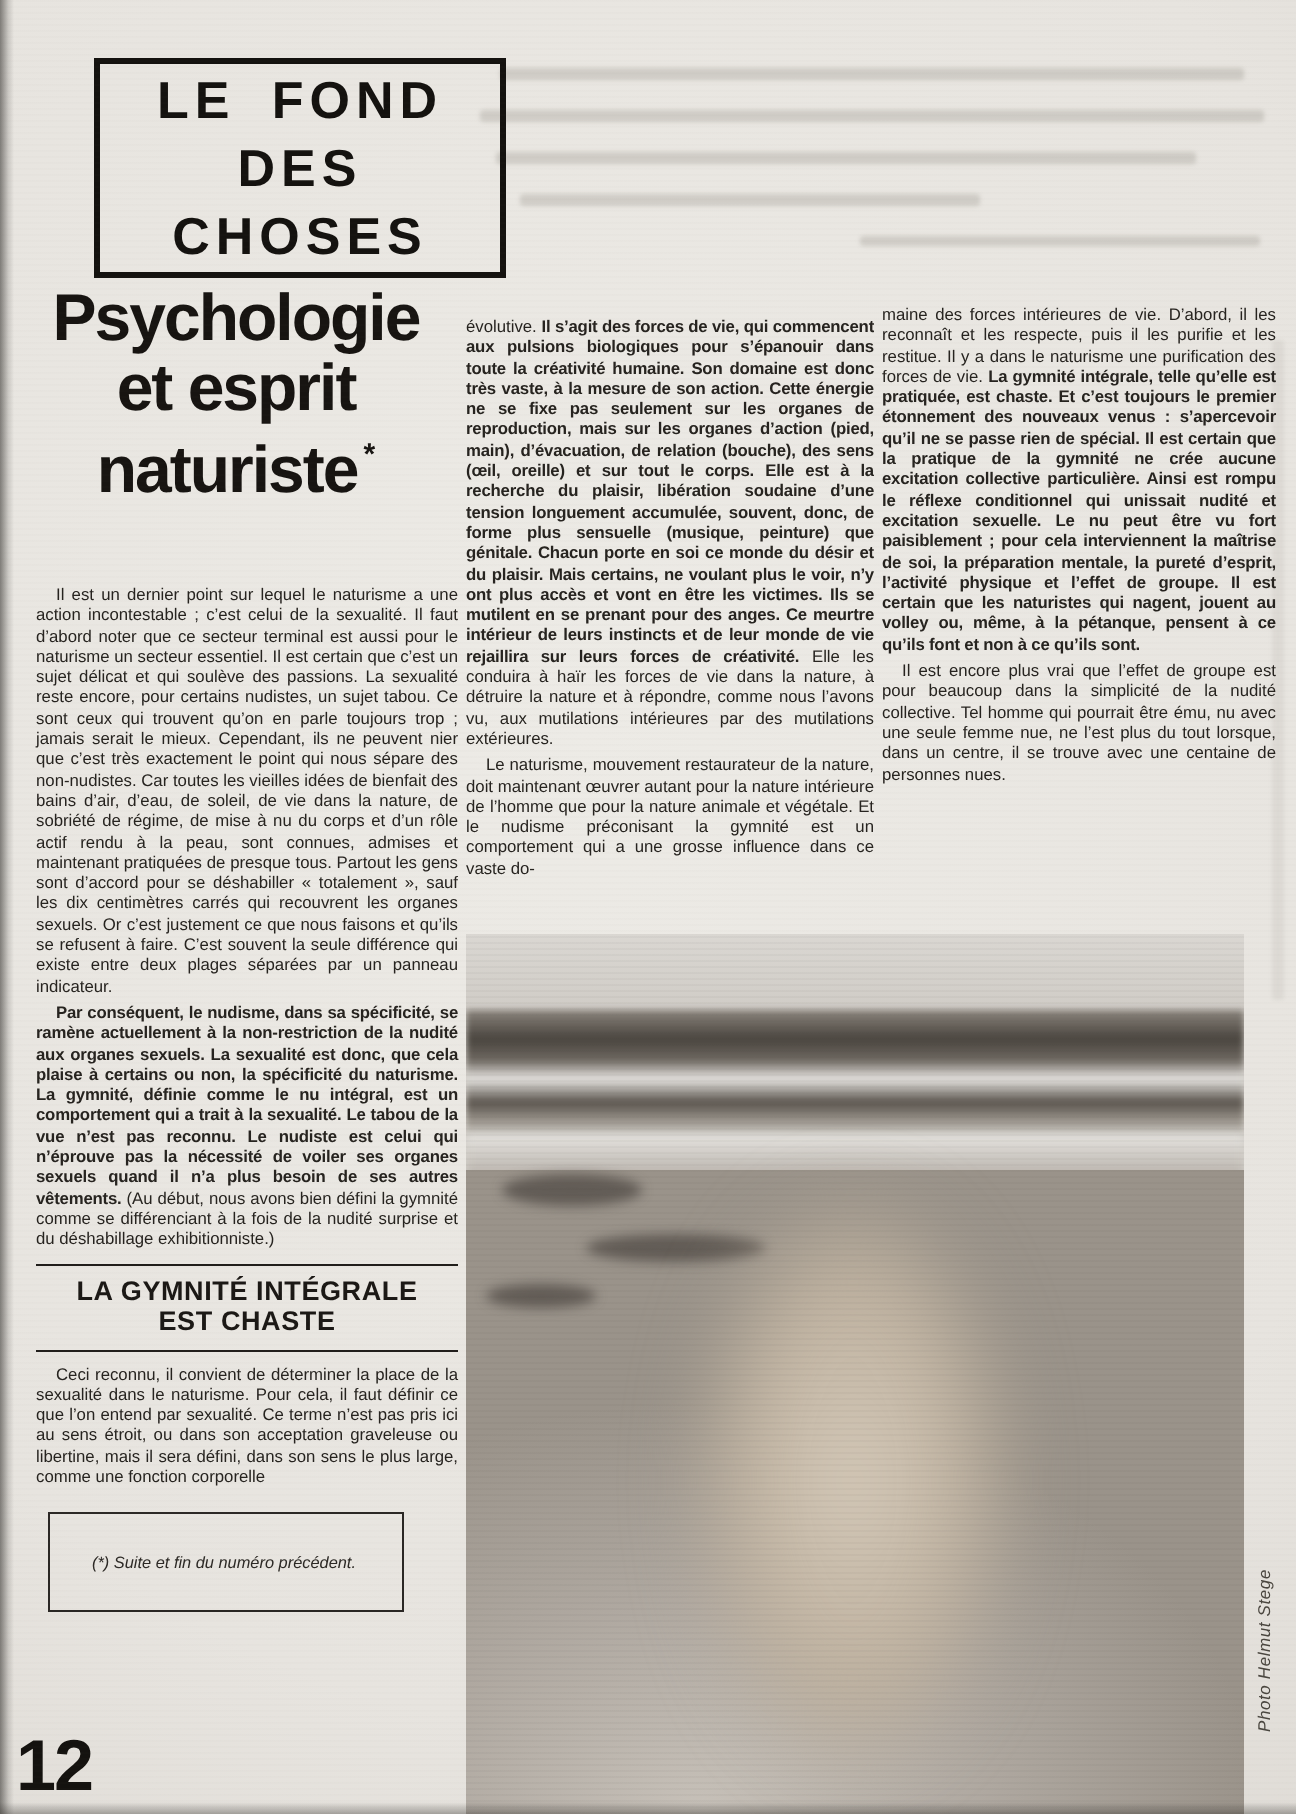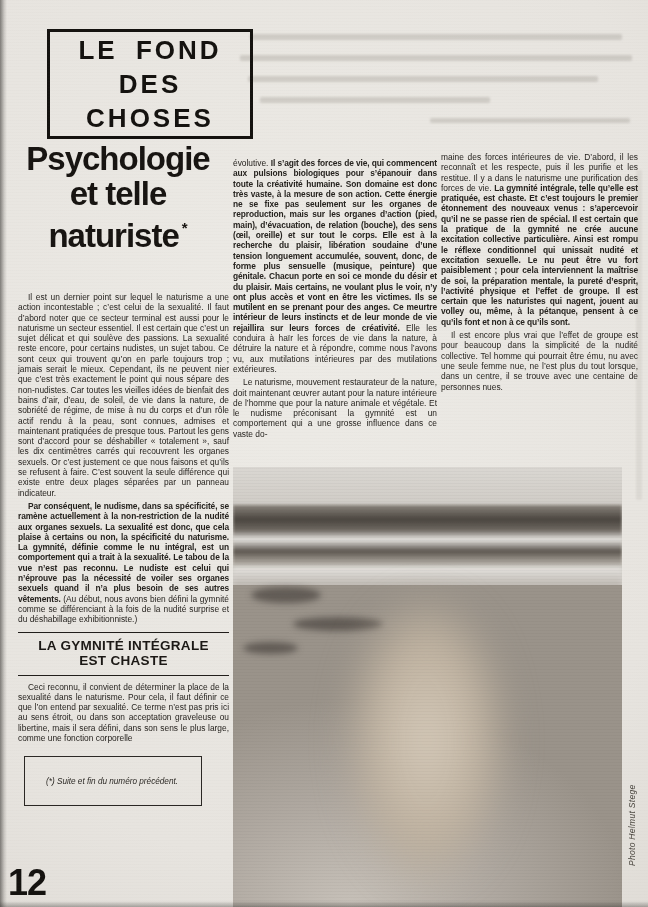--- a/index.html
+++ b/index.html
@@ -81,21 +81,21 @@
   <div class="ghost" style="left:636px;top:170px;width:6px;height:330px;opacity:.45;"></div>
 
   <div class="kicker">
     <div>LE FOND</div>
     <div>DES</div>
     <div>CHOSES</div>
   </div>
 
   <div class="headline">
     <div>Psychologie</div>
-    <div>et telle</div>
+    <div>et esprit</div>
     <div><span>naturiste</span><sup>*</sup></div>
   </div>
 
   <div class="col col-left">
     <p class="indent">Il est un dernier point sur lequel le naturisme a une action incontestable ; c’est celui de la sexualité. Il faut d’abord noter que ce secteur terminal est aussi pour le naturisme un secteur essentiel. Il est certain que c’est un sujet délicat et qui soulève des passions. La sexualité reste encore, pour certains nudistes, un sujet tabou. Ce sont ceux qui trouvent qu’on en parle toujours trop ; jamais serait le mieux. Cependant, ils ne peuvent nier que c’est très exactement le point qui nous sépare des non-nudistes. Car toutes les vieilles idées de bienfait des bains d’air, d’eau, de soleil, de vie dans la nature, de sobriété de régime, de mise à nu du corps et d’un rôle actif rendu à la peau, sont connues, admises et maintenant pratiquées de presque tous. Partout les gens sont d’accord pour se déshabiller « totalement », sauf les dix centimètres carrés qui recouvrent les organes sexuels. Or c’est justement ce que nous faisons et qu’ils se refusent à faire. C’est souvent la seule différence qui existe entre deux plages séparées par un panneau indicateur.</p>
     <p class="indent"><span class="b">Par conséquent, le nudisme, dans sa spécificité, se ramène actuellement à la non-restriction de la nudité aux organes sexuels. La sexualité est donc, que cela plaise à certains ou non, la spécificité du naturisme. La gymnité, définie comme le nu intégral, est un comportement qui a trait à la sexualité. Le tabou de la vue n’est pas reconnu. Le nudiste est celui qui n’éprouve pas la nécessité de voiler ses organes sexuels quand il n’a plus besoin de ses autres vêtements.</span><span> (Au début, nous avons bien défini la gymnité comme se différenciant à la fois de la nudité surprise et du déshabillage exhibitionniste.)</span></p>
     <div class="sect">
       <div>LA GYMNITÉ INTÉGRALE</div>
       <div>EST CHASTE</div>
     </div>

